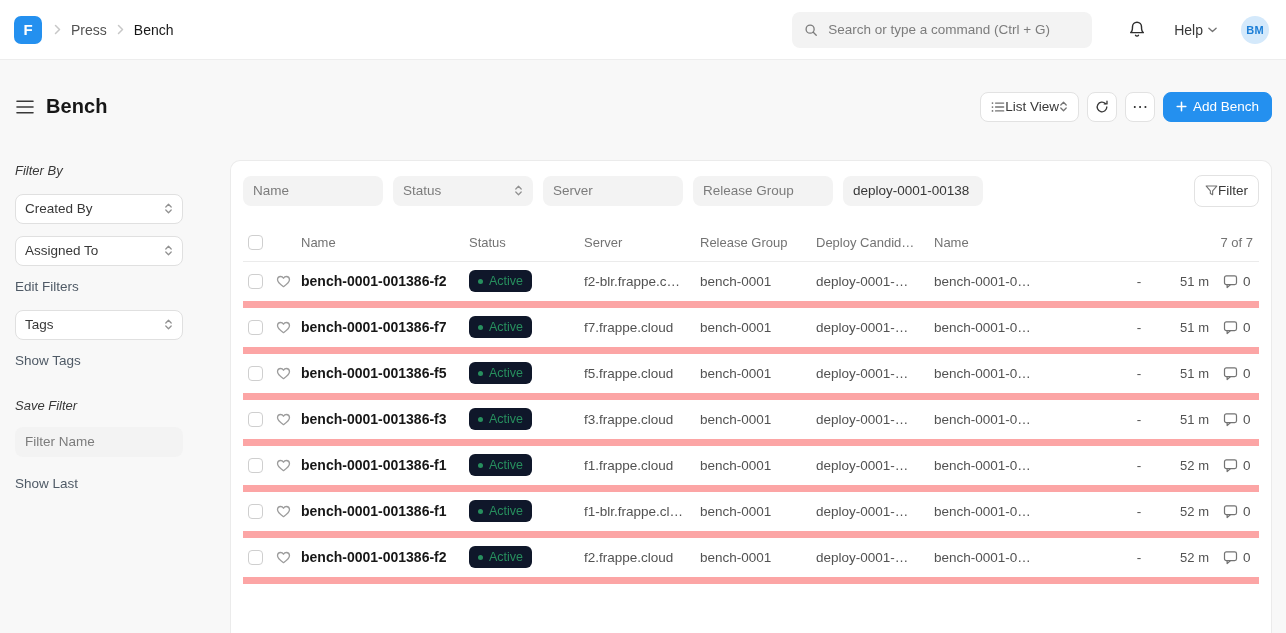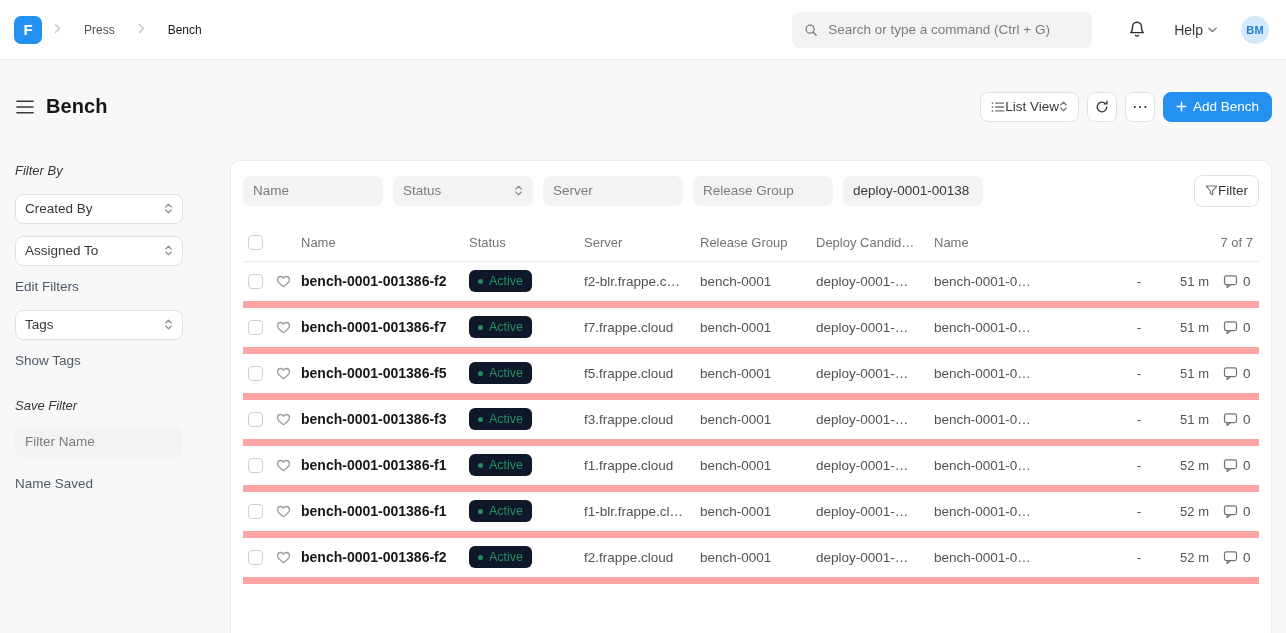--- a/index.html
+++ b/index.html
@@ -9,21 +9,21 @@
     font-family:"Liberation Sans","DejaVu Sans",sans-serif;
     background:#f8f8f8; color:#383838; font-size:14px;
   }
   .app { height:633px; display:flex; flex-direction:column; }
 
   
   .topbar { height:60px; flex-shrink:0; background:#fff; border-bottom:1px solid #ededed;
             display:flex; align-items:center; padding:0 17px 0 14px; }
   .logo { width:28px; height:28px; border-radius:7px; background:#2490ef; color:#fff;
           font-weight:700; font-size:15px; display:flex; align-items:center; justify-content:center; cursor:pointer; }
-  .crumbs { display:flex; align-items:flex-start; gap:23px; margin-left:12px; font-size:12px; }
+  .crumbs { display:flex; align-items:center; gap:10px; margin-left:12px; font-size:14px; }
   .crumb-sep { color:#c7c7c7; display:flex; }
   .crumb { color:#525252; cursor:pointer; }
   .crumb.current { color:#171717; }
   .topbar-spacer { flex:1; }
   .search { width:300px; height:36px; background:#f3f3f3; border-radius:8px;
             display:flex; align-items:center; gap:8px; padding:0 12px; cursor:text; }
   .search input { border:none; background:transparent; outline:none; font-family:inherit;
                   font-size:13.5px; color:#383838; width:100%; }
   .search input::placeholder { color:#7c7c7c; }
   .search-glyph { color:#7c7c7c; display:flex; }
@@ -227,21 +227,21 @@
           <svg width="9" height="13" viewBox="0 0 10 14" fill="none" stroke="currentColor" stroke-width="1.4" stroke-linecap="round" stroke-linejoin="round">
               <path d="M2 5.3L5 2.3l3 3"></path>
               <path d="M2 8.7l3 3 3-3"></path>
             </svg>
         </span>
       </div>
       <span class="side-link">Show Tags</span>
       <p class="side-label save">Save Filter</p>
       <input type="text" class="filter-name-input" placeholder="Filter Name" style="">
       <div class="gap18"></div>
-      <span class="side-link">Name Saved</span>
+      <span class="side-link">Show Last</span>
     </aside>
 
     <section class="card">
 
       <div class="filter-bar">
         <input type="text" class="pill" placeholder="Name" style="">
         <div class="pill pill-select">
           <span class="ph">Status</span>
           <span class="updown">
             <svg width="9" height="13" viewBox="0 0 10 14" fill="none" stroke="currentColor" stroke-width="1.4" stroke-linecap="round" stroke-linejoin="round">

